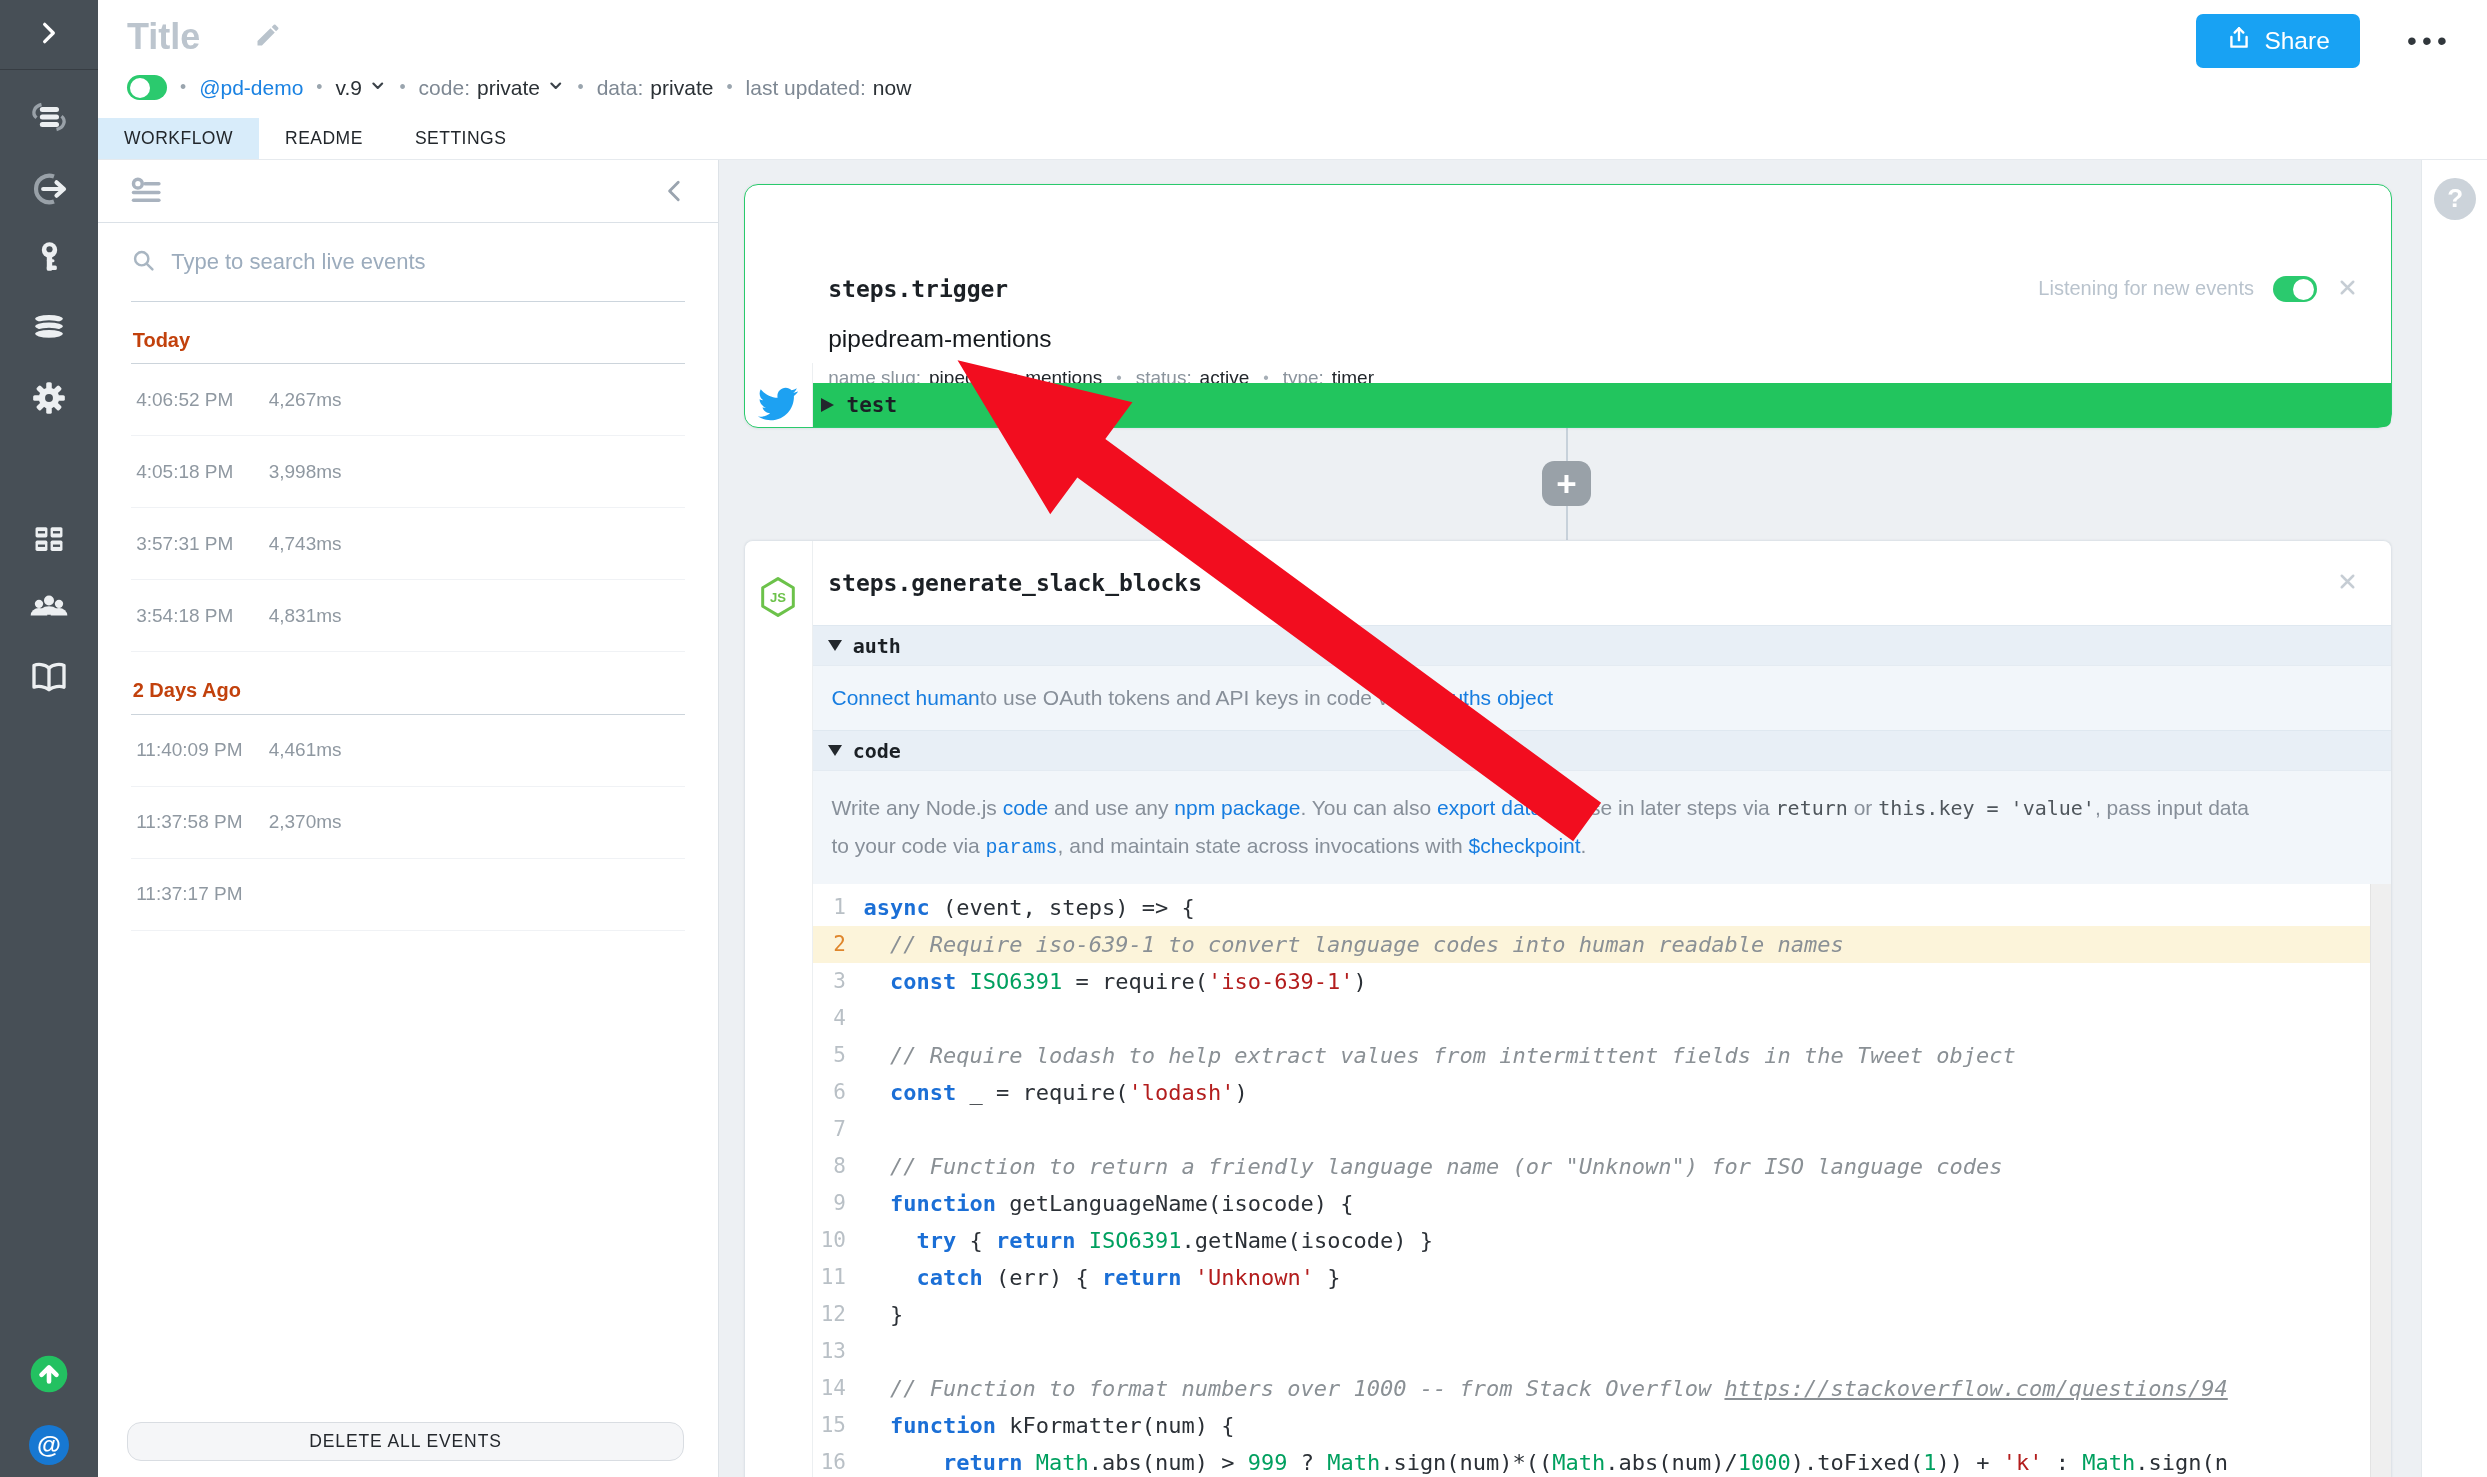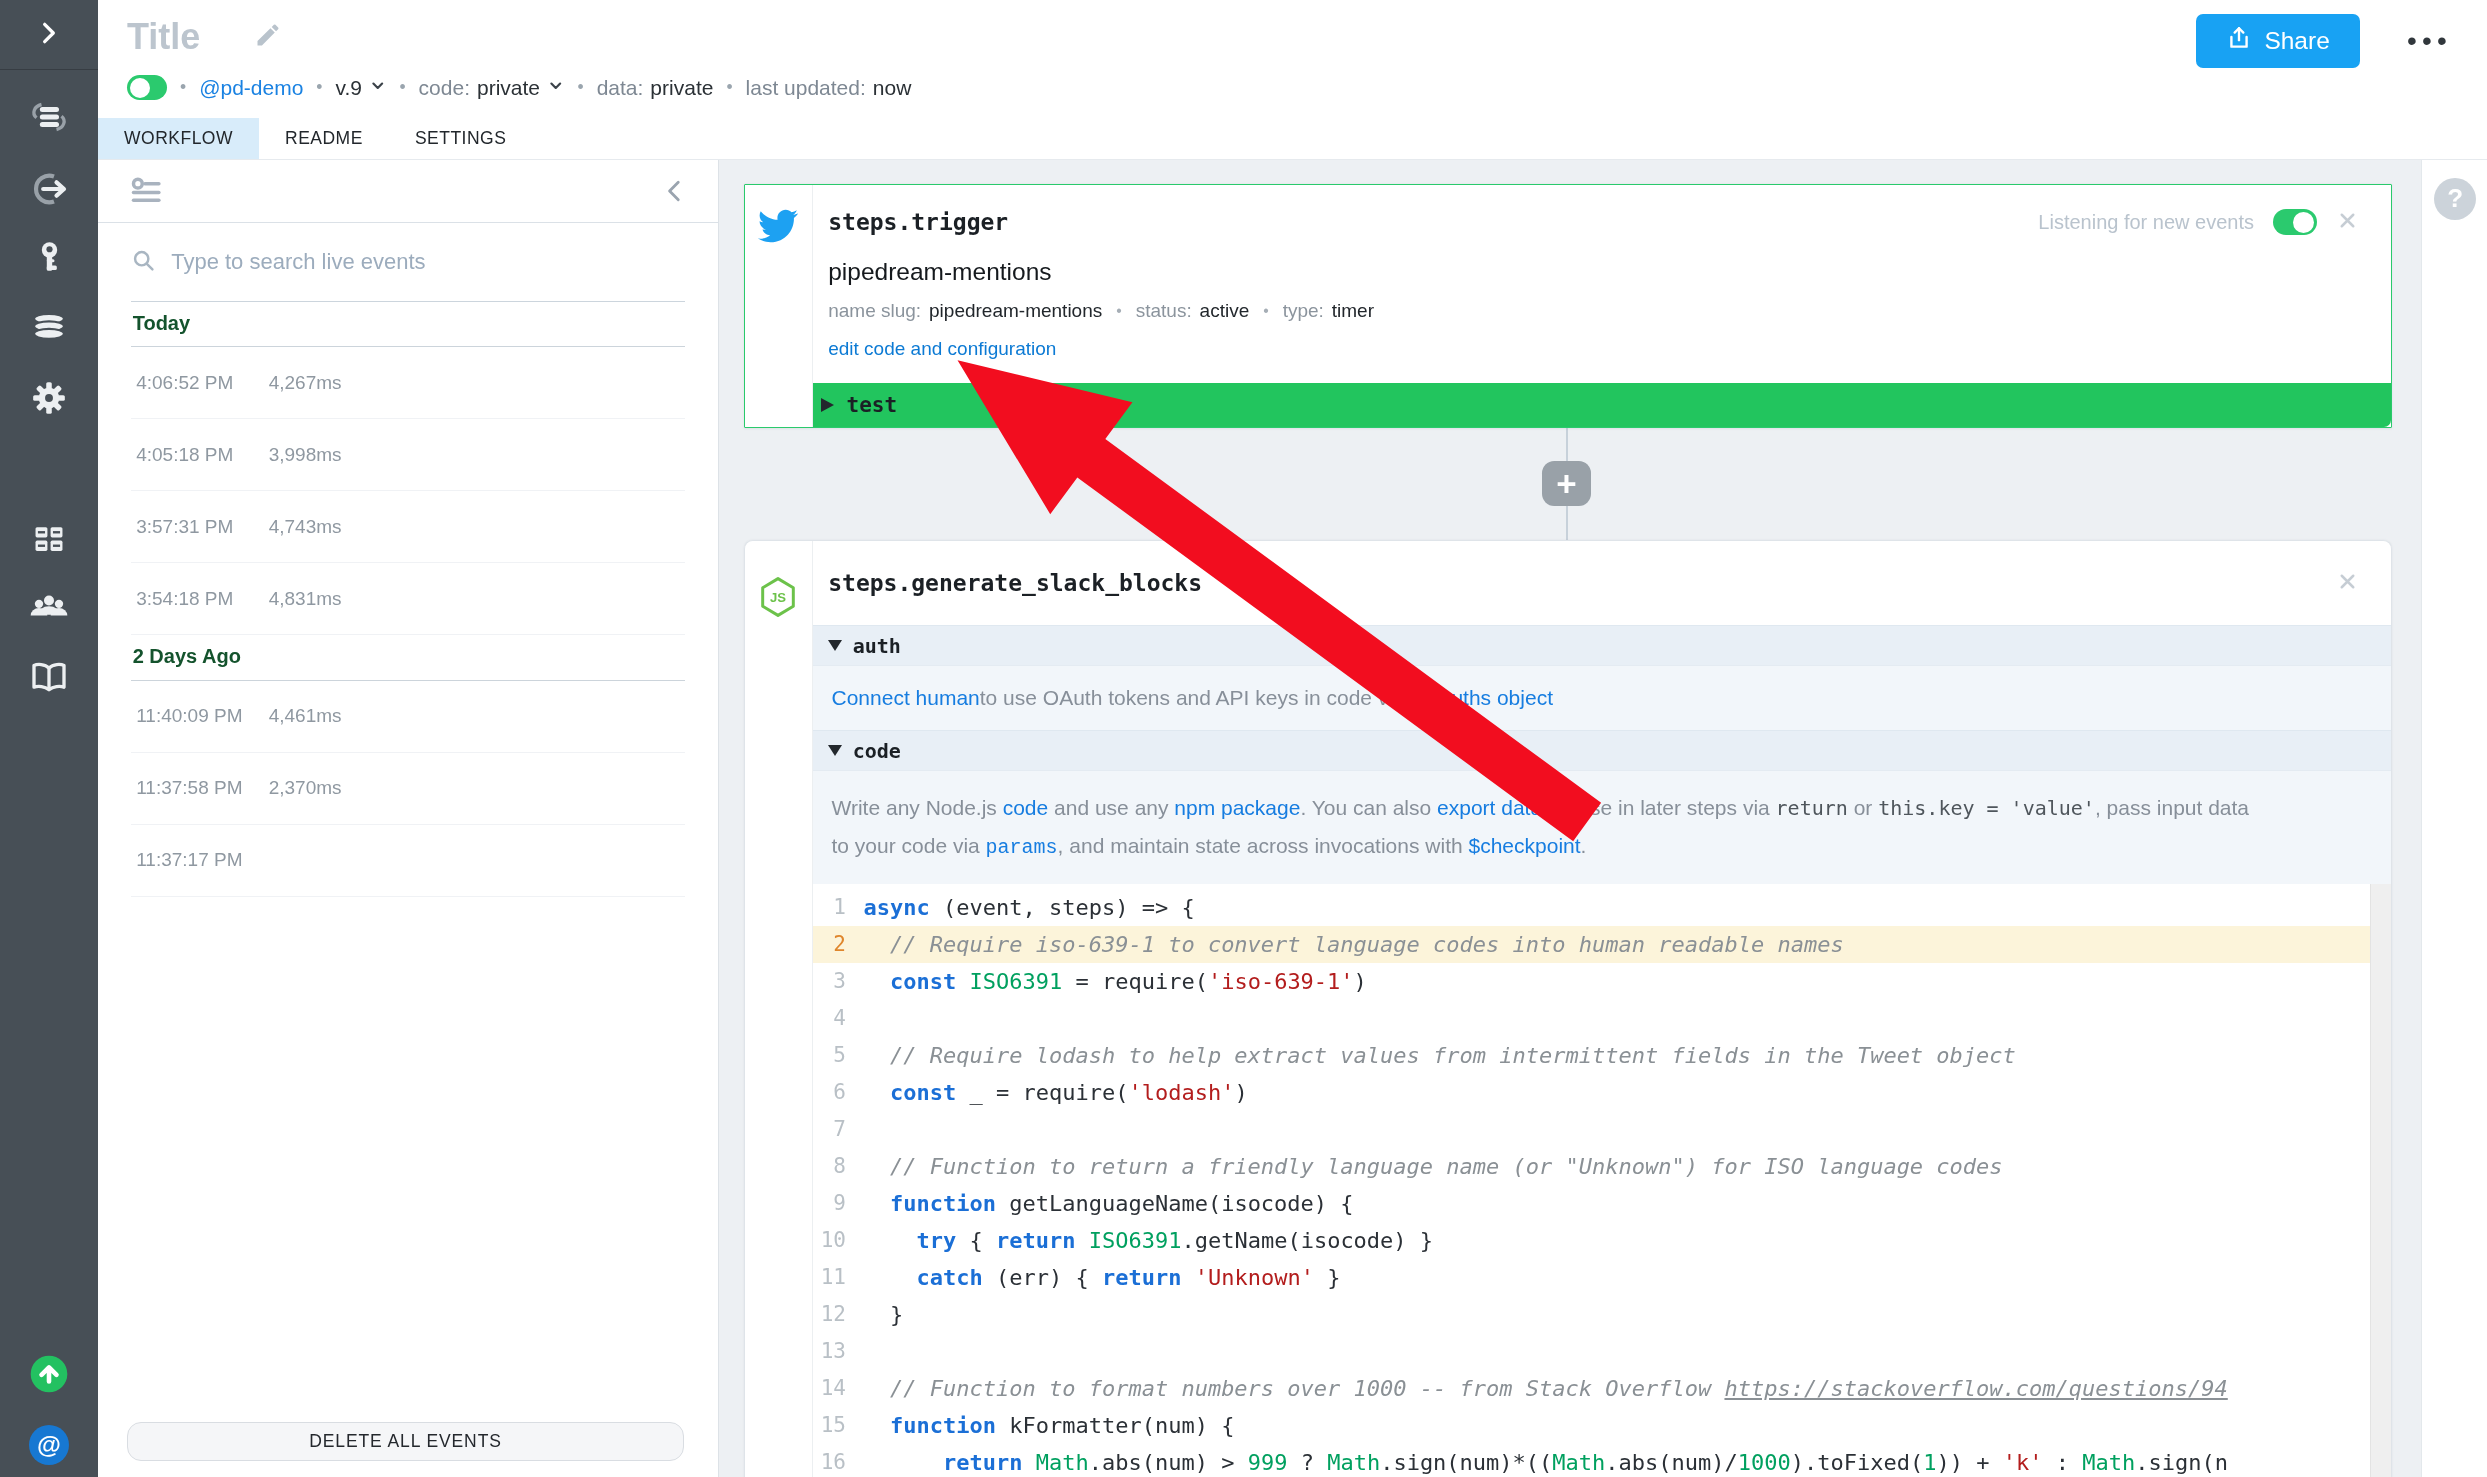--- a/index.html
+++ b/index.html
@@ -37,34 +37,34 @@
 
   
   .events-panel { position:absolute; left:98px; top:160px; width:621px; bottom:0; background:#fff; border-right:0.9px solid #dde2e7; z-index:3; }
   .ep-head { height:63px; border-bottom:0.9px solid #dbe1e7; position:relative; }
   .ep-filter { position:absolute; left:31.5px; top:14px; cursor:pointer; }
   .ep-collapse { position:absolute; right:30px; top:17.5px; cursor:pointer; }
   .ep-search { margin:0 33px; border-bottom:1.7px solid #ccd5dd; height:79px; display:flex; align-items:center; gap:15.7px; }
   .ep-search input { border:none; outline:none; font-size:22px; color:#3a414a; flex:1; font-family:"Liberation Sans",sans-serif; background:transparent; }
   .ep-search input::placeholder { color:#9cacbd; }
   .ep-body { margin:0 33px; }
-  .group-label { margin-top:10px; padding:0 0 11.4px 1.7px; font-size:20px; font-weight:bold; color:#14532d; border-bottom:0.9px solid #ccd4db; }
+  .group-label { margin-top:27px; padding:0 0 11.4px 1.7px; font-size:20px; font-weight:bold; color:#c2410c; border-bottom:0.9px solid #ccd4db; }
   .group-label + .event-row { margin-top:0; }
   .event-row { height:72px; border-bottom:0.9px solid #f0f2f5; display:flex; align-items:center; padding-left:5.2px; cursor:pointer; }
   .ev-time { width:122px; font-size:19px; color:#8f98a1; }
   .ev-dur { font-size:19px; color:#8f98a1; margin-left:10.5px; }
   .delete-btn { position:absolute; left:29px; right:34px; bottom:16.6px; height:39px; background:#f5f6f8; border:0.9px solid #d9dde2; border-radius:14px; font-size:17.5px; letter-spacing:0.9px; color:#24282d; display:flex; align-items:center; justify-content:center; cursor:pointer; }
 
   
   .canvas { position:absolute; left:719px; top:160px; right:0; bottom:0; background:#edf0f3; }
   .help-rail { position:absolute; right:0; top:0; bottom:0; width:66px; background:#fff; border-left:0.9px solid #e3e8ec; }
   .help-btn { position:absolute; top:17.5px; left:12.2px; width:42px; height:42px; border-radius:50%; background:#ccd3da; color:#fff; font-size:26px; font-weight:bold; display:flex; align-items:center; justify-content:center; cursor:pointer; }
 
   .step-card { position:absolute; left:24.5px; width:1648px; background:#fff; display:flex; box-shadow:0 0.9px 2.6px rgba(30,40,50,.07); }
-  .trigger-card { top:23.6px; height:244px; border:1.7px solid #2aca6c; border-radius:1px; }
+  .trigger-card { top:23.6px; height:244px; border:1.7px solid #2aca6c; border-radius:14px;align-items:flex-end; }
   .code-card { top:380px; height:953px; border:0.9px solid #dfe4e9; border-bottom:none; border-radius:8.7px 8.7px 0 0; }
   .card-gutter { width:68px; border-right:0.9px solid #eceff1; display:flex; justify-content:center; }
   .trigger-card .card-gutter { padding-top:21px; }
   .code-card .card-gutter { padding-top:35px; }
   .card-body { flex:1; min-width:0; position:relative; }
   .tc-head { display:flex; align-items:center; padding:24.5px 31.5px 0 15.7px; gap:19px; }
   .step-name { font-family:"DejaVu Sans Mono", monospace; font-weight:bold; font-size:23px; color:#1b2025; }
   .spacer { flex:1; }
   .listen-label { font-size:20px; color:#b9c3cd; }
   .x-btn { cursor:pointer; display:flex; }

